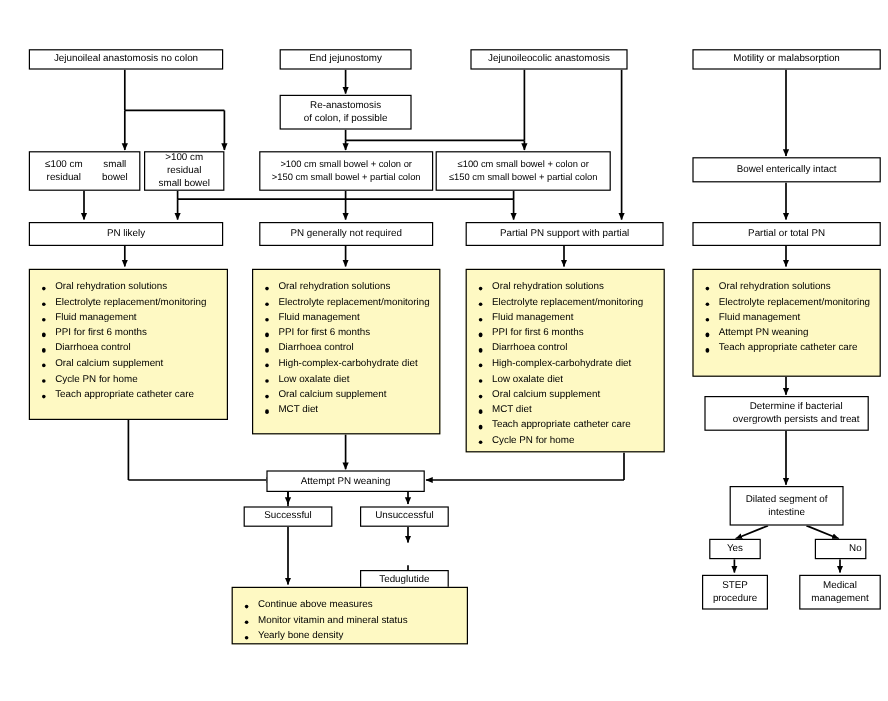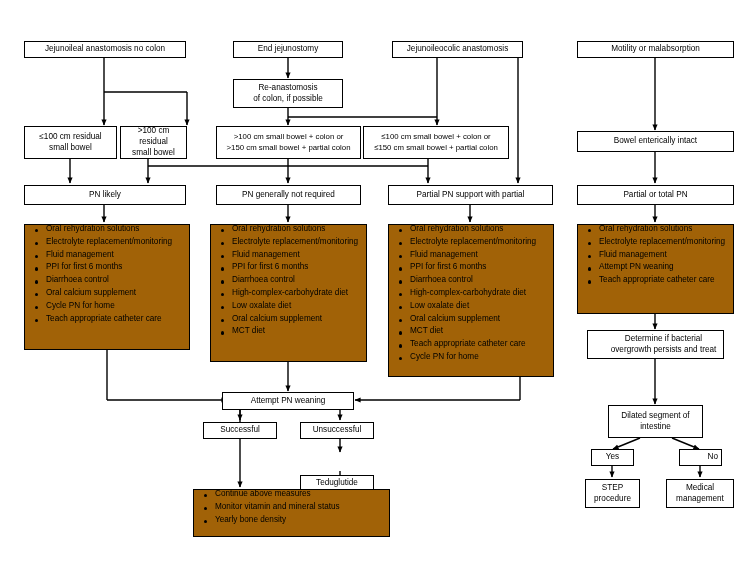--- a/index.html
+++ b/index.html
@@ -3,22 +3,22 @@
 <meta charset="utf-8">
 <style>
   html,body{margin:0;padding:0;background:#ffffff;}
   body{font-family:"Liberation Sans","DejaVu Sans",sans-serif;color:#000;}
   #chart{position:relative;width:740px;height:584px;overflow:hidden;background:#fff;}
   #edges{position:absolute;left:0;top:0;width:740px;height:584px;}
   .box{position:absolute;box-sizing:border-box;border:1.4px solid #000;background:#fff;
        display:flex;align-items:center;justify-content:center;text-align:center;
        font-size:8.2px;line-height:1.32;padding:2px 3px;}
   .box span{display:block;}
-  .listbox{position:absolute;box-sizing:border-box;border:1.4px solid #000;background:#a16207;
-       font-size:8.2px;line-height:1.0;padding:0 6px 6px 8px;}
+  .listbox{position:absolute;box-sizing:border-box;border:1.4px solid #000;background:#fef9c3;
+       font-size:8.2px;line-height:1.0;padding:10px 6px 6px 8px;}
   .listbox ul{margin:0;padding:0;list-style:none;}
   .listbox li{position:relative;padding-left:13px;margin-bottom:4.6px;white-space:nowrap;}
   .listbox li:last-child{margin-bottom:0;}
   .listbox li:before{content:"";position:absolute;left:2px;top:4px;width:3.4px;height:3.4px;
        border-radius:50%;background:#000;}
   .small{font-size:7.8px;}
 </style>
 </head>
 <body>
 
@@ -99,21 +99,21 @@
   </div>
   <div class="box" style="left:577px;top:41px;width:157px;height:17px;">
     <span>Motility or malabsorption</span>
   </div>
 
   <div class="box" style="left:233px;top:79px;width:110px;height:29px;flex-direction:column;">
     <span>Re-anastomosis</span>
     <span>of colon, if possible</span>
   </div>
 
-  <div class="box" style="left:24px;top:126px;width:93px;height:33px;flex-direction:column;">
+  <div class="box" style="left:24px;top:126px;width:93px;height:33px;flex-direction:row;">
     <span>≤100 cm residual</span>
     <span>small bowel</span>
   </div>
   <div class="box" style="left:120px;top:126px;width:67px;height:33px;flex-direction:column;align-items:center;">
     <span>&gt;100 cm residual</span>
     <span>small bowel</span>
   </div>
   <div class="box small" style="left:216px;top:126px;width:145px;height:33px;flex-direction:column;">
     <span>&gt;100 cm small bowel + colon or</span>
     <span>&gt;150 cm small bowel + partial colon</span>

